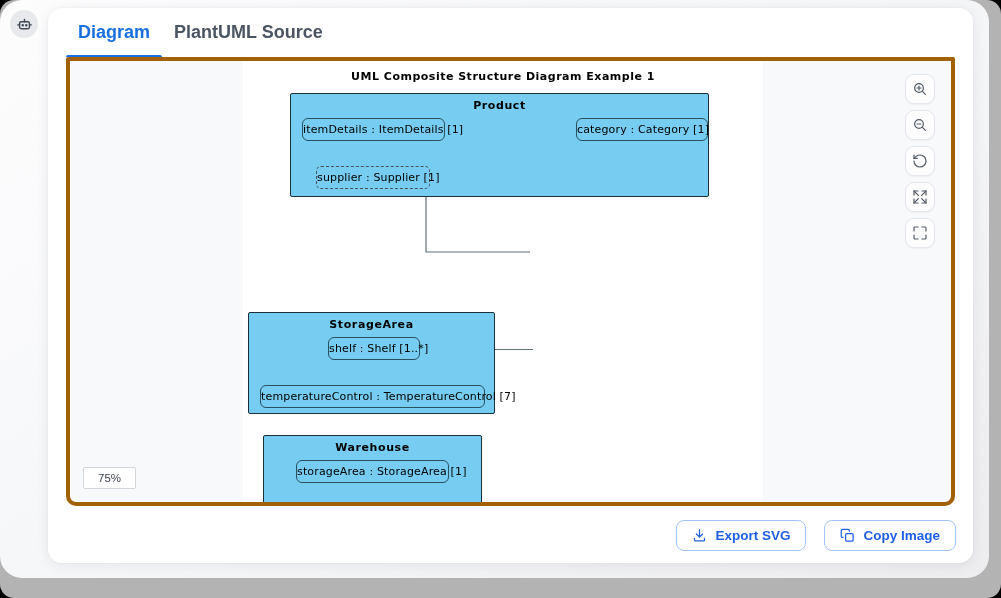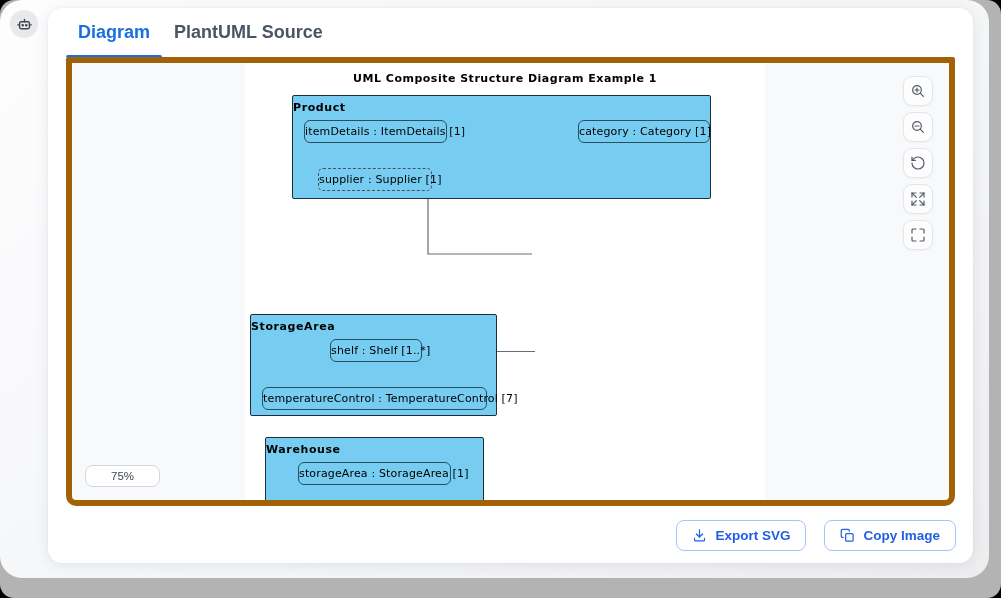--- a/index.html
+++ b/index.html
@@ -32,61 +32,61 @@
     font-size:18px; font-weight:600; color:#4b5563; cursor:pointer;
   }
   .tab.active { color:#1a6fe0; }
   .tab.active::after {
     content:""; position:absolute; left:0; right:0; bottom:0; height:2.5px;
     background:#1a6fe0; border-radius:2px 2px 0 0;
   }
   
   .panel {
     position:absolute; left:18px; top:49px; width:889px; height:449px;
-    background:#f8f9fb; border:6px solid #a16207;
+    background:#f8f9fb; border:4px solid #a16207;
     border-radius:2px 2px 10px 10px; overflow:hidden;
   }
   .canvas {
     position:absolute; left:173px; top:0; width:520px; height:447px;
     background:#fff; overflow:hidden;
     font-family:"DejaVu Sans", sans-serif; color:#000;
   }
   .dg-title {
     position:absolute; top:9px; left:0; width:100%; text-align:center;
     font-size:11px; font-weight:bold; letter-spacing:.5px;
   }
   #connector-svg { position:absolute; left:0; top:0; }
   .comp {
     position:absolute; background:var(--node-fill,#76cdf1);
     border:1.5px solid var(--node-border,#1c2f38); border-radius:2px;
   }
   .comp-title {
-    position:absolute; top:5px; left:0; width:100%; 
+    position:absolute; top:5px; left:0; width:100%; text-align:center;
     font-size:11px; font-weight:bold; letter-spacing:.6px; white-space:nowrap;
   }
   .part {
     position:absolute; height:23px; line-height:21px; text-align:center;
     background:var(--node-fill,#76cdf1); border:1px solid #28505f; border-radius:6px;
     font-size:11px; letter-spacing:.15px; white-space:nowrap; overflow:visible;
   }
   .part.dashed { border:1.5px dashed #47545c; border-radius:5px; }
   
   .toolbar {
     position:absolute; right:16px; top:13px; display:flex;
     flex-direction:column; gap:6px;
   }
   .tool-btn {
     width:30px; height:30px; border-radius:9px; background:#fdfdfe;
     border:1px solid #e3e6ea; color:#525b66; cursor:pointer;
     display:flex; align-items:center; justify-content:center;
     box-shadow:0 1px 2px rgba(0,0,0,.04);
   }
   .zoom-badge {
-    position:absolute; left:13px; bottom:13px; padding:4px 25px;
-    background:#fff; border:1px solid #d3d7dd; border-radius:8px;
+    position:absolute; left:13px; bottom:13px; padding:4px 14px;
+    background:#fff; border:1px solid #d3d7dd; border-radius:2px;
     font-size:11.5px; color:#3f4650;
   }
   
   .footer {
     position:absolute; right:17px; bottom:12px; display:flex; gap:18px;
   }
   .footer-btn {
     height:31px; display:flex; align-items:center; gap:8px; padding:0 15px;
     background:#fff; border:1px solid #a3c5f8; border-radius:8px;
     color:#2160e4; font-size:13.5px; font-weight:600; cursor:pointer;

